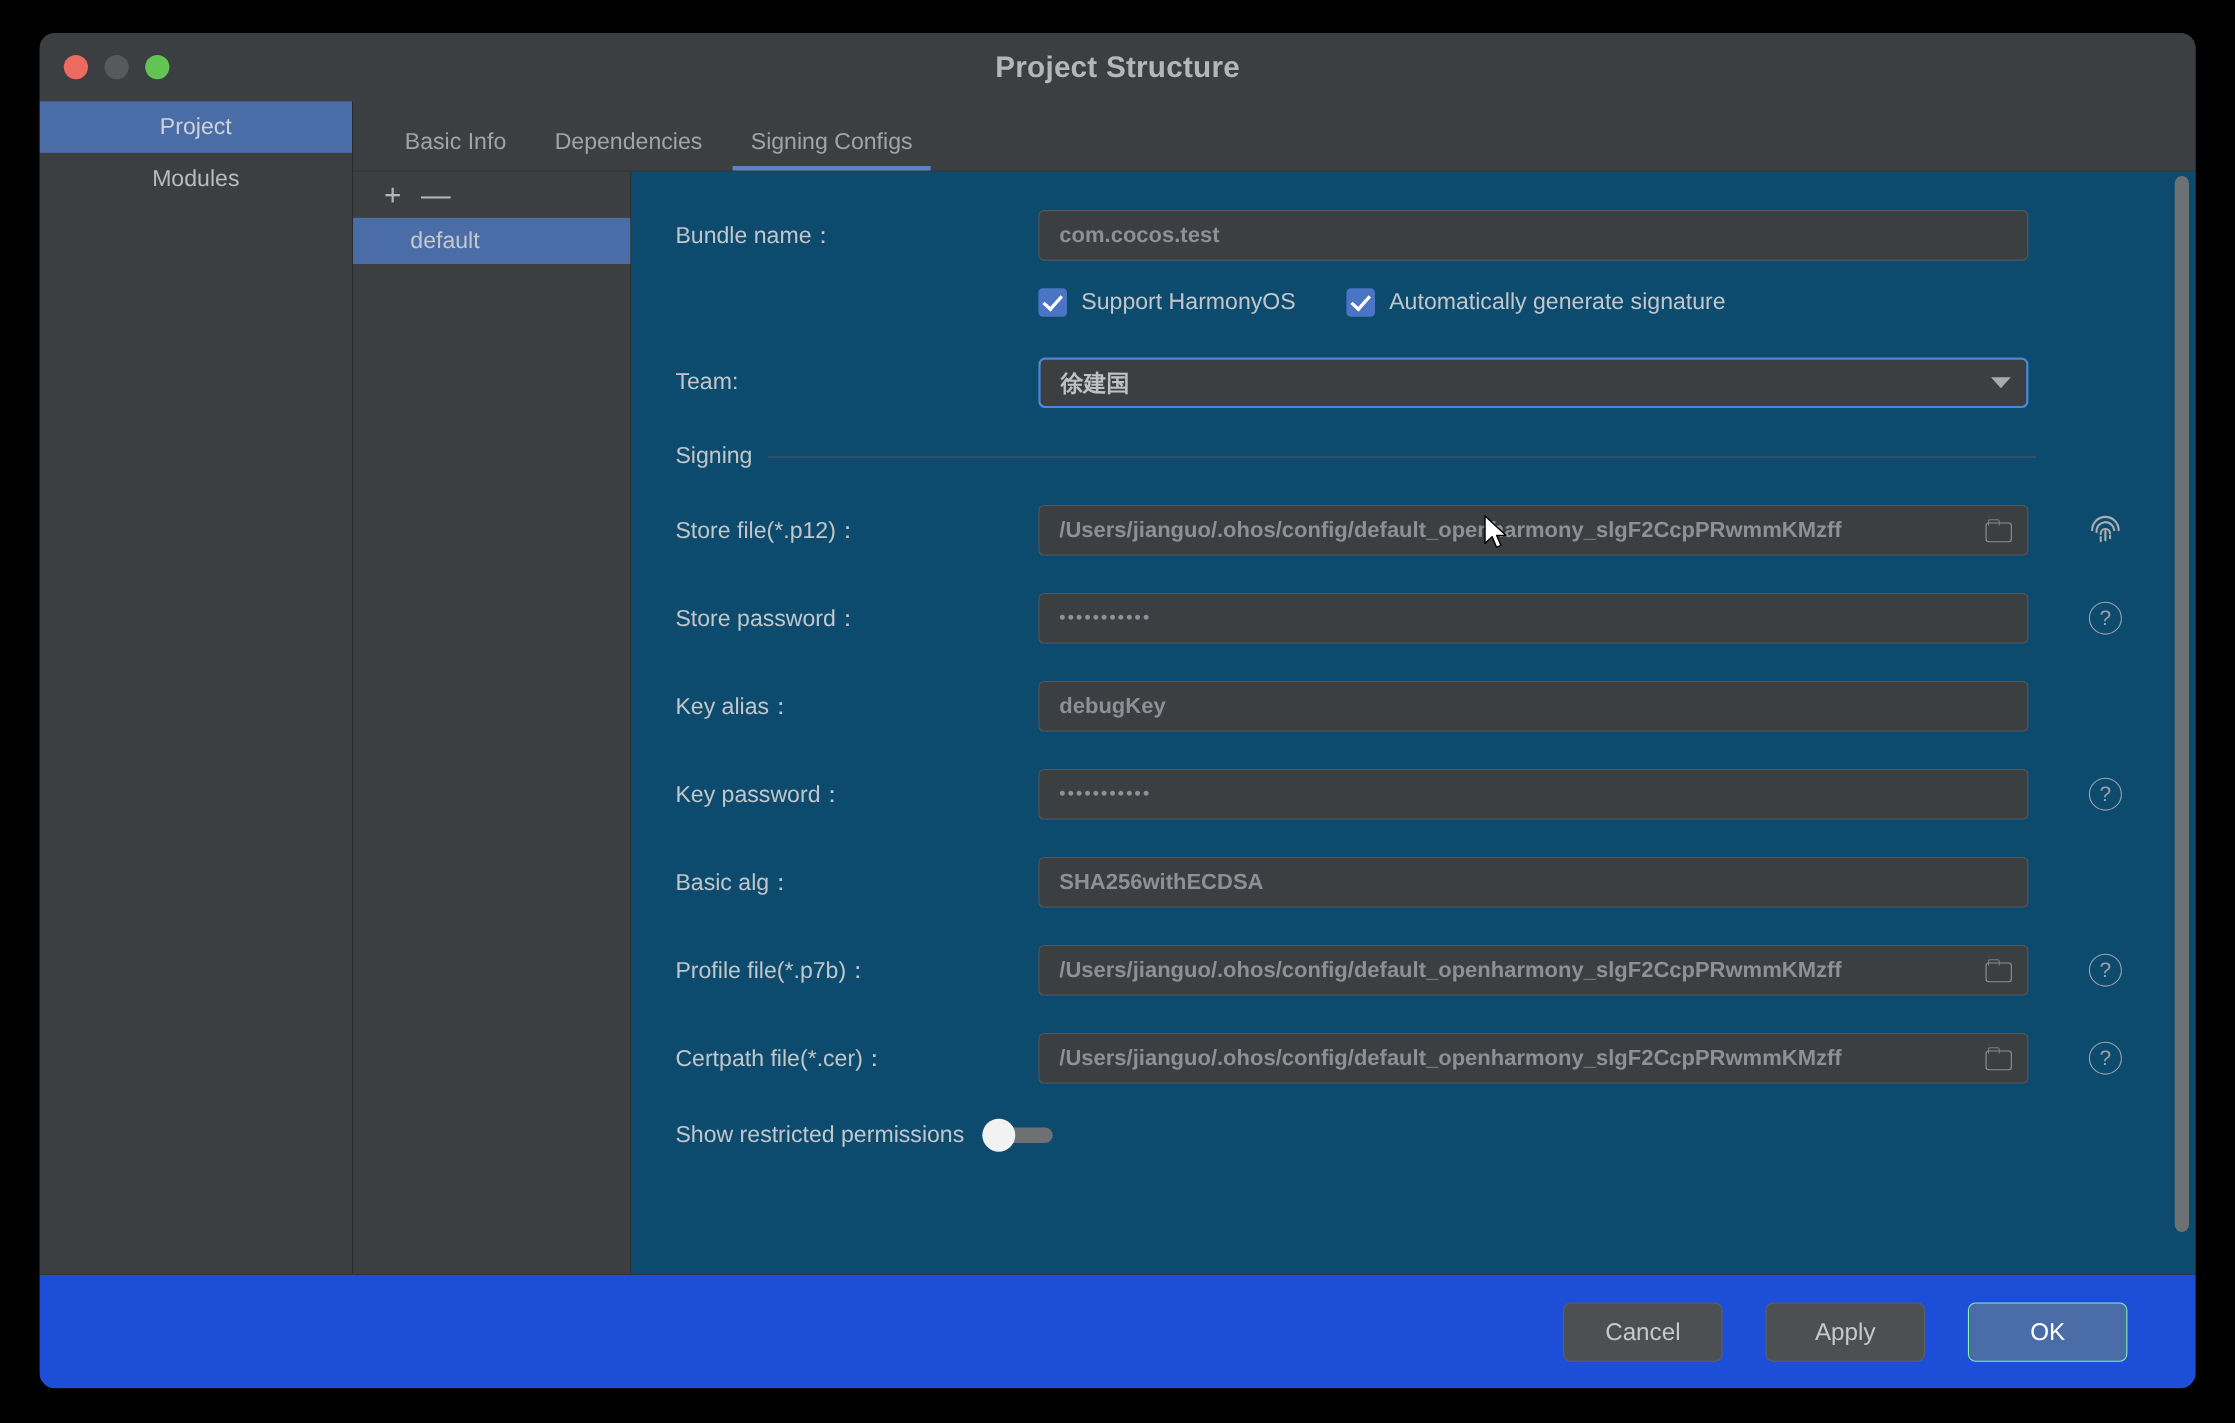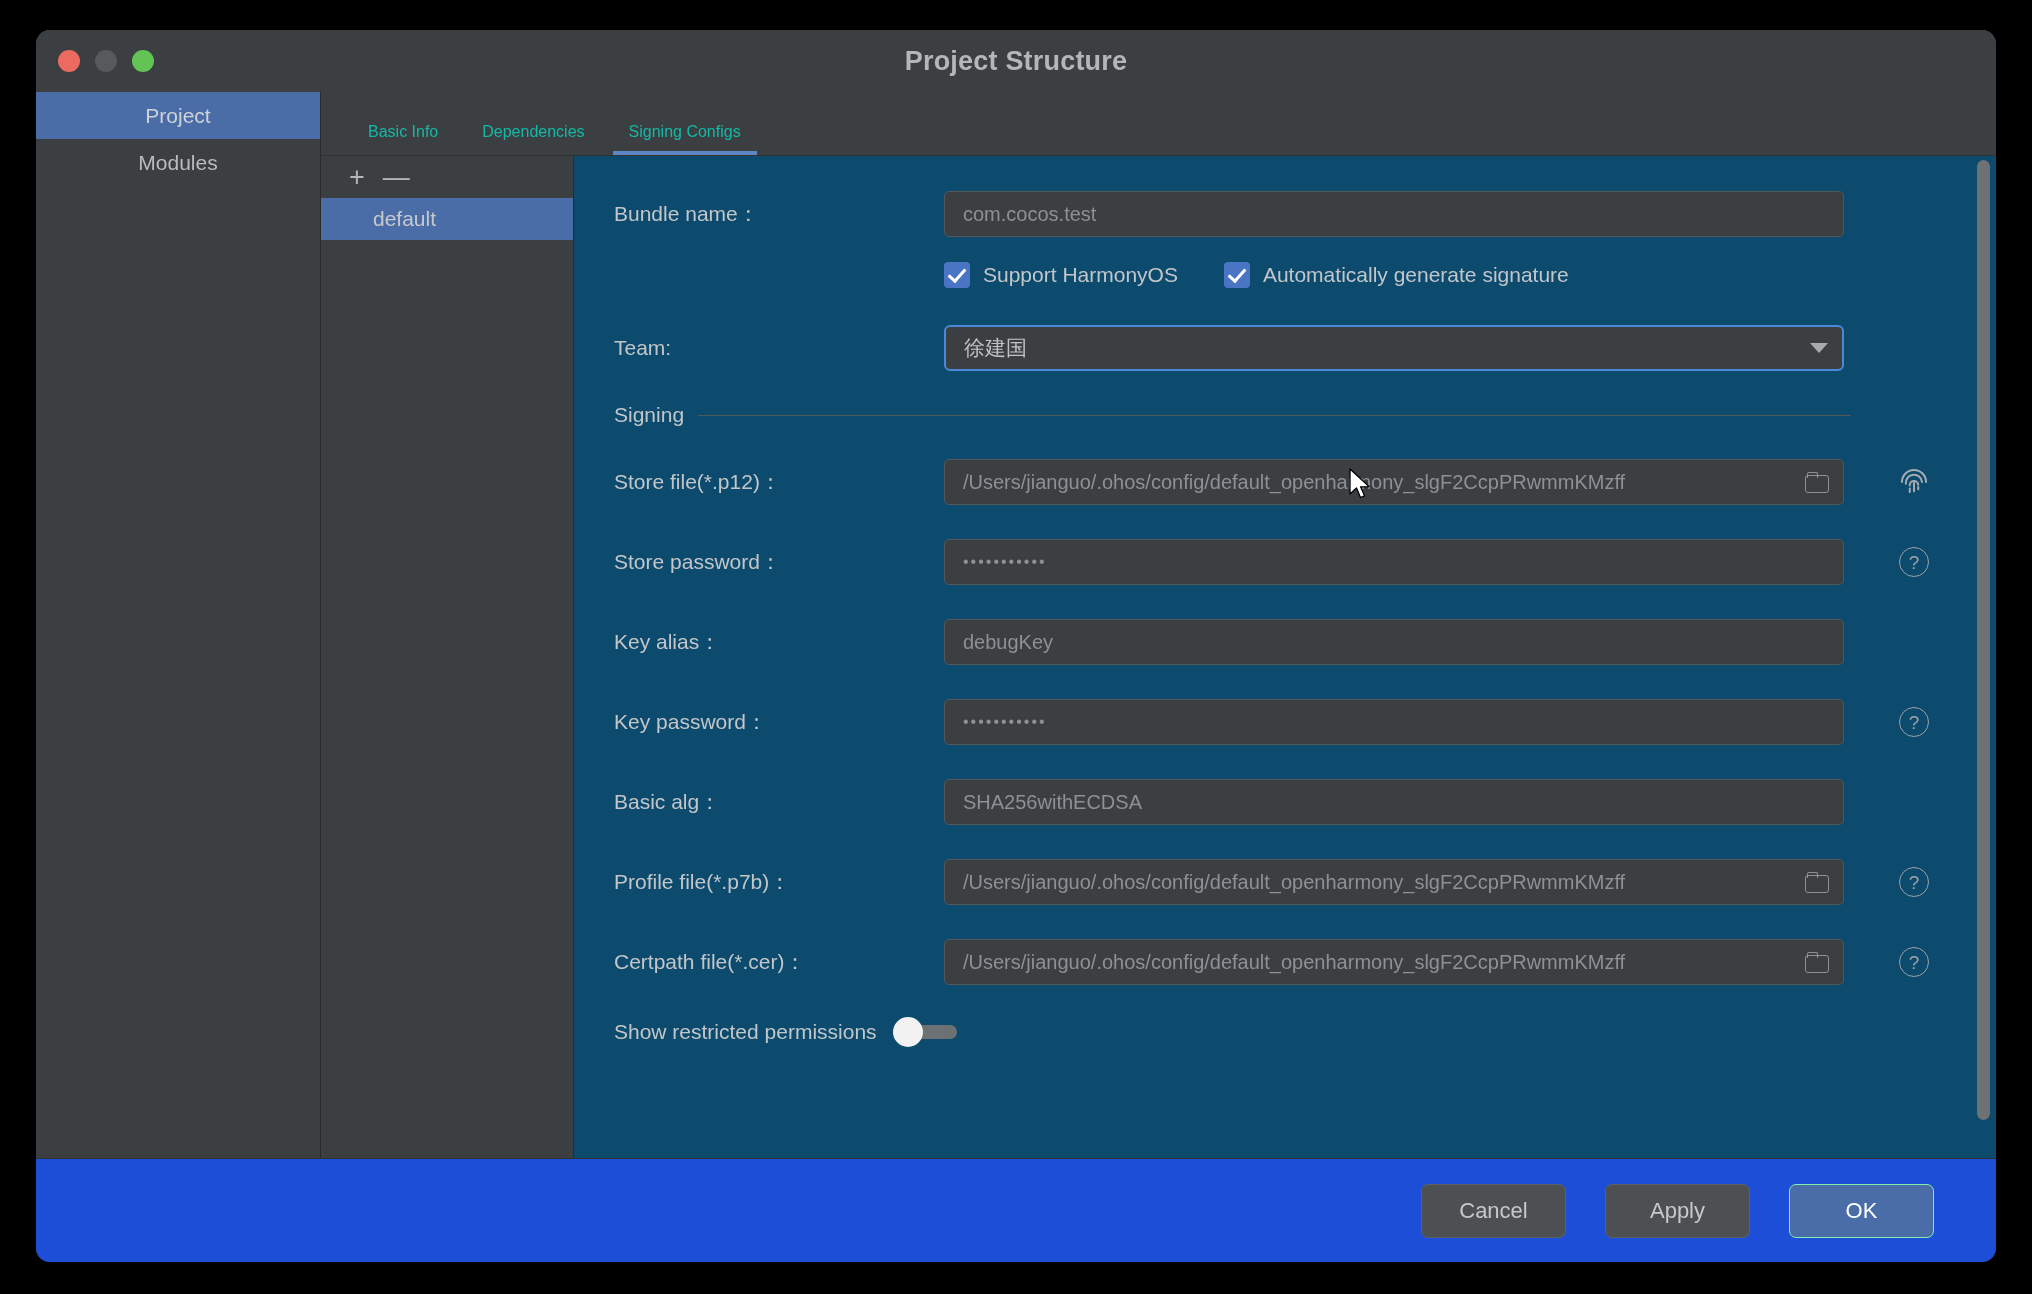--- a/index.html
+++ b/index.html
@@ -85,22 +85,22 @@
     background: #3c3f41;
     display: flex;
     align-items: flex-end;
     padding-left: 25px;
     border-bottom: 1px solid #323232;
     position: relative;
   }
   .tab {
     position: relative;
     padding: 0 22px 14px 22px;
-    font-size: 16px;
-    color: #14b8a6;
+    font-size: 21px;
+    color: #a3a3a3;
     white-space: nowrap;
   }
   .tab .underline {
     position: absolute;
     left: 6px; right: 6px; bottom: 0;
     height: 4px;
     background: #5b87c7;
     display: none;
   }
   .tab.active .underline { display: block; }
@@ -177,20 +177,21 @@
     height: 46px;
     background: #3c3f41;
     border: 1px solid #545759;
     border-radius: 5px;
     display: flex;
     align-items: center;
     padding: 0 14px 0 18px;
     color: #8d9094;
     font-size: 20px;
     position: relative;
+    font-weight: bold;
   }
   .field .val {
     flex: 1;
     overflow: hidden;
     white-space: nowrap;
     color: #8d9094;
   }
   .field.dots .val { letter-spacing: 2px; font-size: 16px; color: #8d9094; }
 
   .field.focused {

